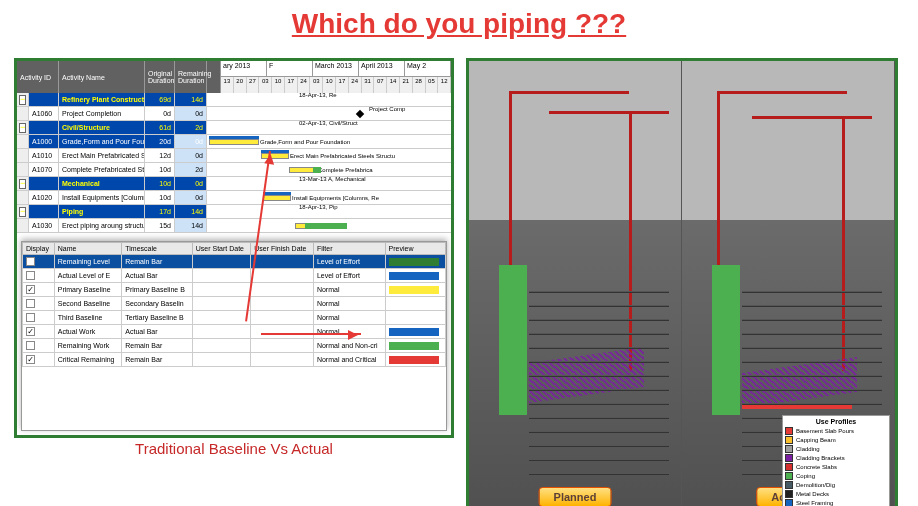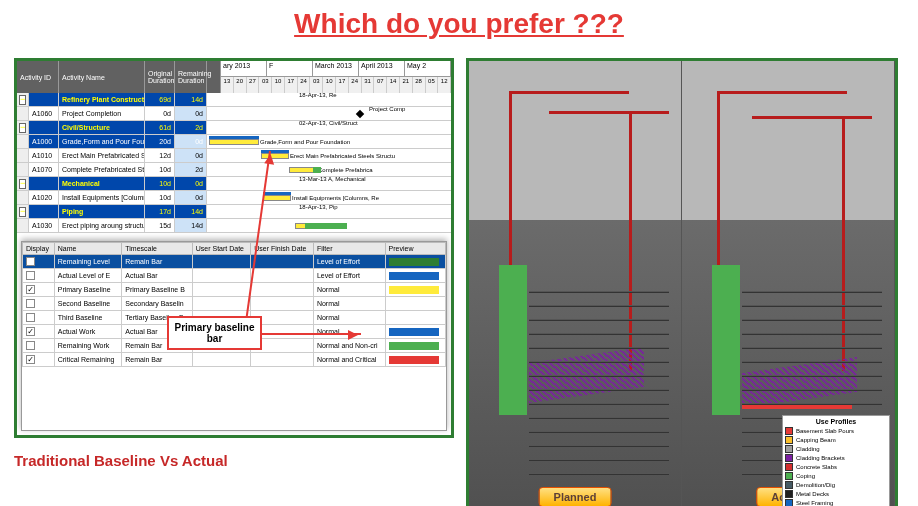--- a/index.html
+++ b/index.html
@@ -65,29 +65,29 @@
 .floor{position:absolute;left:0;right:0;height:2px;background:#333;border-top:1px solid #555}
 .crane{position:absolute;width:3px;background:#b71c1c}
 .crane-arm{position:absolute;height:3px;background:#b71c1c}
 .purple-layer{position:absolute;background:repeating-linear-gradient(45deg,#7b1fa2,#7b1fa2 2px,transparent 2px,transparent 4px);opacity:.8}
 .green-block{position:absolute;background:#4caf50}
 .btn4d{position:absolute;bottom:8px;left:50%;transform:translateX(-50%);background:linear-gradient(#ffe082,#ffb300);border:1px solid #e65100;border-radius:4px;padding:3px 14px;font-size:11px;font-weight:bold;color:#5d4037}
 .legend{position:absolute;right:4px;bottom:4px;width:108px;background:#fff;border:1px solid #999;font-size:6px;padding:2px}
 .legend-title{font-weight:bold;text-align:center;font-size:7px;margin-bottom:2px}
 .legend-row{display:flex;align-items:center;margin:1px 0}
 .lsw{width:8px;height:8px;margin-right:3px;border:1px solid #333}
-.caption{font-weight:bold;margin-top:14px}
+.caption{text-align:center;font-weight:normal;margin-top:2px}
 .cap-left{color:#c62828;font-size:15px}
 .cap-right{color:#2e7d32;font-size:15px}
 .minus{width:10px;height:10px;background:#fff;border:1px solid #666;display:inline-flex;align-items:center;justify-content:center;font-size:9px;line-height:1}
 </style>
 </head>
 <body>
 
-<div class="title">Which do you prefer ???</div>
+<div class="title">Which do you piping ???</div>
 
 <div class="panels">
 
   <div class="panel panel-left">
     <div class="gantt-box">
       <div class="gantt-header">
         <div class="gh-col gh-id">Activity ID</div>
         <div class="gh-col gh-name">Activity Name</div>
         <div class="gh-col gh-orig">Original Duration</div>
         <div class="gh-col gh-rem">Remaining Duration</div>
@@ -344,21 +344,20 @@
                 <td></td>
                 <td>Normal and Critical</td>
                 <td>
                   <span class="pv pv-red"></span>
                 </td>
               </tr>
             </tbody>
         </table>
       </div>
 
-      <div class="callout">Primary baseline bar</div>
       <div class="arrow arrow1"></div>
       <div class="arrow arrow2"></div>
     </div>
     <div class="caption cap-left">Traditional Baseline Vs Actual</div>
   </div>
 
   <div class="panel panel-right">
     <div class="fourd-box">
       <div class="fourd-timeline" id="fourd-tl">
           <div class="ft-cell">Jul</div>

